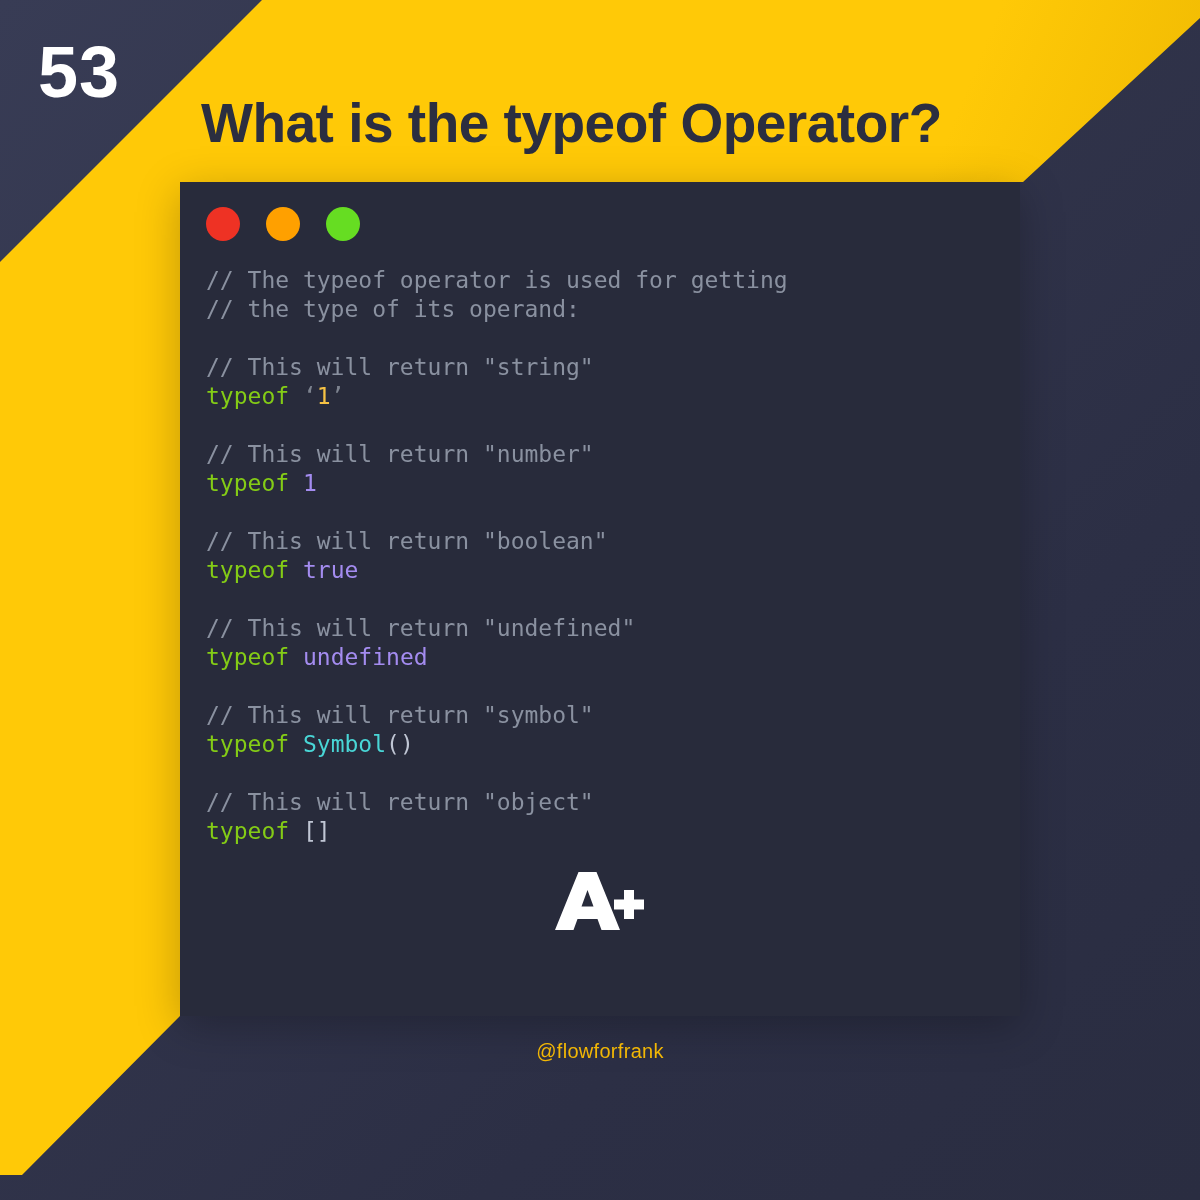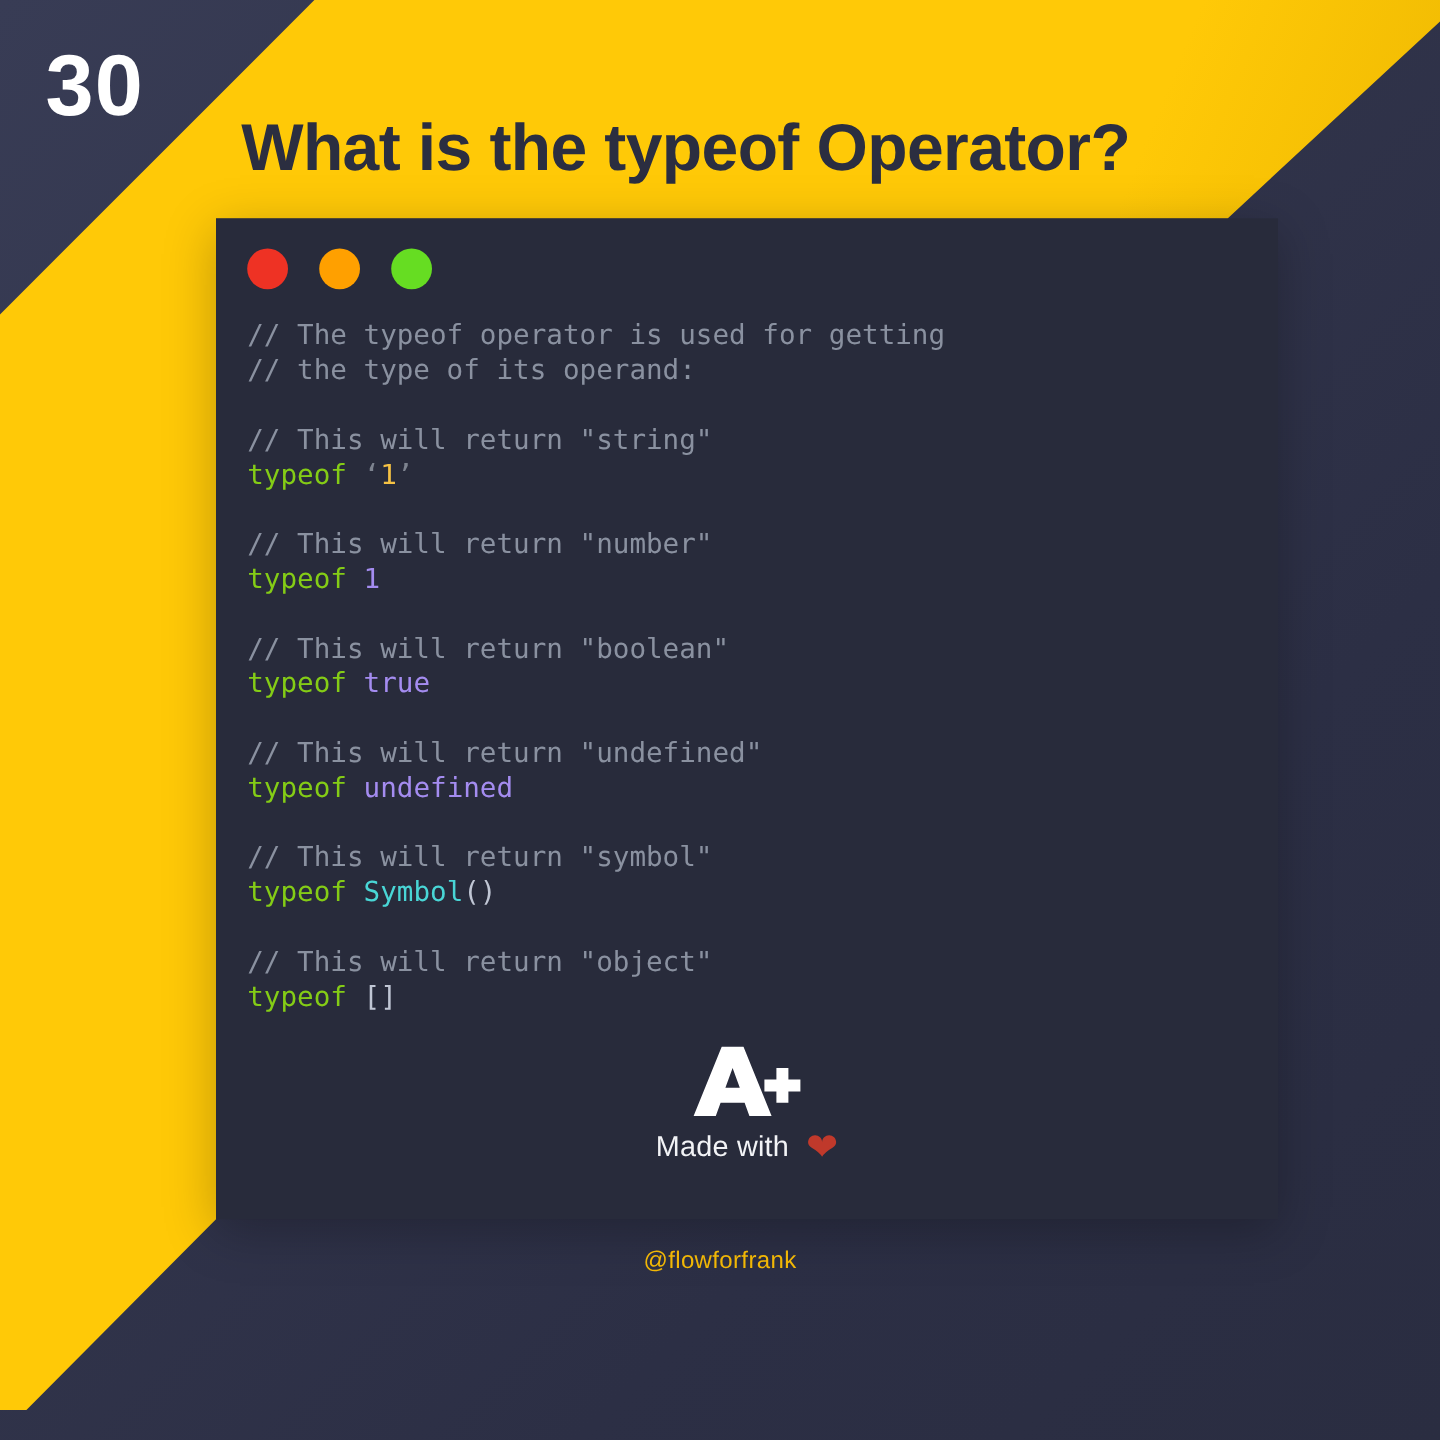--- a/index.html
+++ b/index.html
@@ -59,21 +59,20 @@
 
   
   .code-window {
     position: absolute;
     left: 180px;
     top: 182px;
     width: 840px;
     height: 834px;
     background: #282b3b;
     box-shadow: 0 10px 40px rgba(0,0,0,0.25);
-    padding-left: 45px;
   }
 
   .titlebar {
     position: absolute;
     left: 26px;
     top: 25px;
     display: flex;
     gap: 26px;
   }
   .dot {
@@ -155,43 +154,39 @@
     <defs>
       <linearGradient id="ygrad" x1="0" y1="0" x2="1" y2="0.4">
         <stop offset="0%" stop-color="#ffc907"></stop>
         <stop offset="72%" stop-color="#ffc907"></stop>
         <stop offset="100%" stop-color="#e9b400"></stop>
       </linearGradient>
     </defs>
     <polygon points="262,0 1200,0 1200,18 1023,182 180,182 180,1016 22,1175 0,1175 0,262" fill="url(#ygrad)"></polygon>
   </svg>
 
-  <div class="corner-number">30</div>
+  <div class="corner-number">53</div>
 
   <div class="headline">What is the typeof Operator?</div>
 
   <div class="code-window">
 
     <div class="titlebar">
       <span class="dot dot-red"></span>
       <span class="dot dot-yellow"></span>
       <span class="dot dot-green"></span>
     </div>
 
     <div class="code-body" id="code-body"><div class="code-line"><span class="tok-comment">// The typeof operator is used for getting</span></div><div class="code-line"><span class="tok-comment">// the type of its operand:</span></div><div class="code-line blank">&nbsp;</div><div class="code-line"><span class="tok-comment">// This will return "string"</span></div><div class="code-line"><span class="tok-keyword">typeof</span><span class="tok-punct"> </span><span class="tok-quote">‘</span><span class="tok-string">1</span><span class="tok-quote">’</span></div><div class="code-line blank">&nbsp;</div><div class="code-line"><span class="tok-comment">// This will return "number"</span></div><div class="code-line"><span class="tok-keyword">typeof</span><span class="tok-punct"> </span><span class="tok-value">1</span></div><div class="code-line blank">&nbsp;</div><div class="code-line"><span class="tok-comment">// This will return "boolean"</span></div><div class="code-line"><span class="tok-keyword">typeof</span><span class="tok-punct"> </span><span class="tok-value">true</span></div><div class="code-line blank">&nbsp;</div><div class="code-line"><span class="tok-comment">// This will return "undefined"</span></div><div class="code-line"><span class="tok-keyword">typeof</span><span class="tok-punct"> </span><span class="tok-value">undefined</span></div><div class="code-line blank">&nbsp;</div><div class="code-line"><span class="tok-comment">// This will return "symbol"</span></div><div class="code-line"><span class="tok-keyword">typeof</span><span class="tok-punct"> </span><span class="tok-func">Symbol</span><span class="tok-punct">()</span></div><div class="code-line blank">&nbsp;</div><div class="code-line"><span class="tok-comment">// This will return "object"</span></div><div class="code-line"><span class="tok-keyword">typeof</span><span class="tok-punct"> </span><span class="tok-punct">[]</span></div></div>
 
     <div class="brand">
       <svg class="brand-logo" width="92" height="58" viewBox="0 0 92 58" aria-hidden="true">
         <path d="M24.5 0 H42.5 L66 58 H47.5 L43.5 47 H23.5 L19.5 58 H1 Z
                  M33.5 18 L27.5 34.5 H39.5 Z" fill="#ffffff"></path>
         <path d="M70 18 H80 V27.5 H90 V37.5 H80 V47 H70 V37.5 H60 V27.5 H70 Z" fill="#ffffff"></path>
       </svg>
-      <div class="brand-made">
-        <span>Made with</span>
-        <span class="heart">❤</span>
-      </div>
     </div>
 
   </div>
 
   <div class="handle">@flowforfrank</div>
 
 </div>
 
 </body></html>

